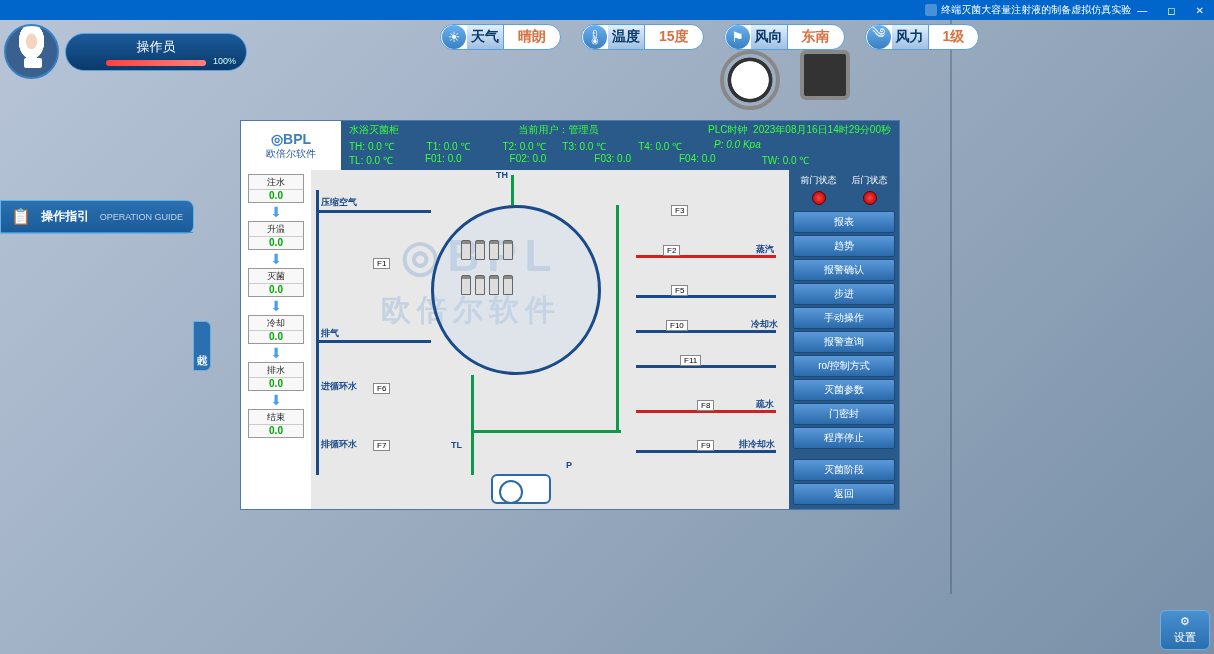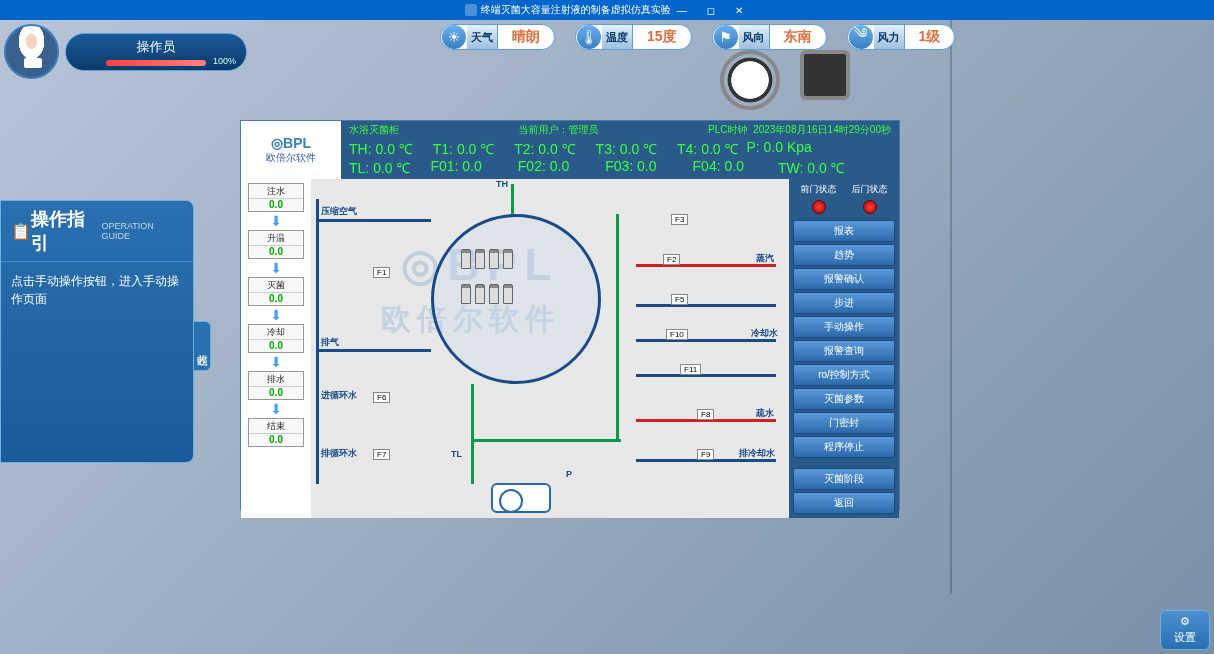--- a/index.html
+++ b/index.html
@@ -1,19 +1,19 @@
 <!DOCTYPE html>
 <html><head>
 <meta charset="utf-8">
 <style>
 * { margin: 0; padding: 0; box-sizing: border-box; }
 body { width: 1214px; height: 654px; font-family: "Microsoft YaHei", sans-serif; background: linear-gradient(135deg, #b8c5d8 0%, #9aabbf 50%, #7890a8 100%); overflow: hidden; position: relative; }
 
 
-.titlebar { height: 20px; background: #0066cc; color: #fff; display: flex; align-items: center; justify-content: center; font-size: 10px; padding: 0 4px; }
+.titlebar { height: 20px; background: #0066cc; color: #fff; display: flex; align-items: center; justify-content: flex-end; font-size: 10px; padding: 0 4px; }
 .titlebar-left { display: flex; align-items: center; gap: 4px; }
 .titlebar-icon { width: 12px; height: 12px; background: #4a90d9; border-radius: 2px; }
 .titlebar-controls { display: flex; gap: 8px; }
 .titlebar-controls span { cursor: pointer; padding: 0 6px; }
 
 
 .wall-gauge { position: absolute; width: 60px; height: 60px; border-radius: 50%; background: radial-gradient(circle, #fff 50%, #333 52%, #333 60%, transparent 62%); border: 4px solid #888; top: 50px; }
 .gauge1 { left: 720px; }
 .gauge2 { left: 800px; width: 50px; height: 50px; background: #333; border-radius: 6px; }
 
@@ -23,42 +23,42 @@
 .avatar::after { content: ''; position: absolute; top: 32px; left: 18px; width: 18px; height: 10px; background: #fff; border-radius: 2px; }
 .name-badge { background: linear-gradient(to bottom, #1a5a9a, #0a3a6a); border: 1px solid #5aa0e0; border-radius: 20px; padding: 4px 40px; color: #fff; font-size: 13px; position: relative; }
 .hp-bar { width: 100px; height: 6px; background: #333; border-radius: 3px; margin-top: 4px; overflow: hidden; }
 .hp-fill { width: 100%; height: 100%; background: linear-gradient(to right, #ff4040, #ff8080); }
 .hp-text { position: absolute; right: 10px; bottom: 4px; font-size: 9px; color: #cfe; }
 
 
 .env-bar { position: absolute; top: 24px; left: 440px; display: flex; gap: 20px; }
 .env-item { display: flex; align-items: center; background: #fff; border: 1px solid #5aa0e0; border-radius: 15px; overflow: hidden; height: 26px; }
 .env-icon { width: 24px; height: 24px; display: flex; align-items: center; justify-content: center; background: linear-gradient(to bottom, #6ab0f0, #3a80c0); color: #fff; font-size: 14px; border-radius: 50%; margin: 1px; }
-.env-label { padding: 0 4px; font-size: 11px; font-weight: bold; color: #0a3a6a; background: linear-gradient(to bottom, #e0f0ff, #a0c0e0); height: 100%; display: flex; align-items: center; border-right: 1px solid #5aa0e0; }
+.env-label { padding: 0 4px; font-size: 14px; font-weight: bold; color: #0a3a6a; background: linear-gradient(to bottom, #e0f0ff, #a0c0e0); height: 100%; display: flex; align-items: center; border-right: 1px solid #5aa0e0; }
 .env-value { padding: 0 14px; font-size: 14px; color: #d97040; font-weight: bold; }
 
 
 .guide-panel { position: absolute; left: 0; top: 200px; width: 194px; background: linear-gradient(to bottom, #2a70b0, #1a5a9a); border: 1px solid #6ab0e0; border-radius: 0 8px 8px 0; color: #fff; }
 .guide-header { display: flex; align-items: center; justify-content: space-between; padding: 6px 10px; border-bottom: 1px solid #4a90d0; }
-.guide-title { font-size: 18px; font-weight: bold; }
+.guide-title { font-size: 12px; font-weight: bold; }
 .guide-subtitle { font-size: 9px; opacity: 0.7; }
 .guide-content { padding: 10px; font-size: 12px; line-height: 1.5; min-height: 200px; }
 .collapse-tab { position: absolute; right: -18px; top: 120px; width: 18px; height: 50px; background: #2a70b0; border: 1px solid #6ab0e0; border-radius: 0 6px 6px 0; writing-mode: vertical-rl; text-align: center; font-size: 11px; color: #fff; display: flex; align-items: center; justify-content: center; cursor: pointer; }
 
 
 .hmi-panel { position: absolute; left: 240px; top: 120px; width: 660px; height: 390px; background: #2a5a8a; border: 1px solid #4a7aaa; display: flex; flex-direction: column; }
 
 
 .hmi-header { display: flex; height: 60px; }
 .hmi-logo { width: 100px; background: #fff; display: flex; flex-direction: column; align-items: center; justify-content: center; font-size: 10px; color: #2a5a9a; }
 .hmi-logo-top { font-size: 14px; font-weight: bold; color: #3a80c0; }
 .hmi-status { flex: 1; padding: 2px 8px; font-size: 10px; color: #3aff3a; }
 .status-row { display: flex; justify-content: space-between; margin-bottom: 2px; }
 .status-row span { min-width: 60px; }
-.params-row { display: flex; gap: 4px; font-size: 14px; }
+.params-row { display: flex; gap: 16px; font-size: 10px; }
 .params-row span { white-space: nowrap; }
 
 
 .hmi-body { flex: 1; display: flex; background: #2a5a8a; }
 
 
 .process-steps { width: 70px; background: #fff; display: flex; flex-direction: column; align-items: center; padding: 4px 2px; gap: 4px; }
 .step-box { width: 56px; border: 1px solid #999; background: #f8f8f8; text-align: center; font-size: 10px; padding: 1px 0; }
 .step-label { color: #222; font-size: 9px; }
 .step-value { color: #0a0; font-size: 10px; font-weight: bold; border-top: 1px solid #ccc; }
@@ -144,43 +144,42 @@
     <div class="env-value">1级</div>
   </div>
 </div>
 
 <div class="guide-panel">
   <div class="guide-header">
     <span>📋</span>
     <span class="guide-title">操作指引</span>
     <span class="guide-subtitle">OPERATION GUIDE</span>
   </div>
-  <div class="guide-content">点击手动操作按钮，进入手动操作页面</div>
   <div class="collapse-tab">收起</div>
 </div>
 
 <div class="hmi-panel">
   <div class="hmi-header">
     <div class="hmi-logo">
       <div class="hmi-logo-top">◎BPL</div>
       <div>欧倍尔软件</div>
     </div>
     <div class="hmi-status">
       <div class="status-row">
         <span>水浴灭菌柜</span>
         <span><span>当前用户：</span><span>管理员</span></span>
         <span><span>PLC时钟</span>&nbsp;&nbsp;<span>2023年08月16日14时29分00秒</span></span>
       </div>
       <div class="params-row">
         <span><span>TH:</span> <span>0.0</span> <span>℃</span></span>
         <span style="margin-left:16px;"><span>T1:</span> <span>0.0</span> <span>℃</span></span>
         <span style="margin-left:16px;"><span>T2:</span> <span>0.0</span> <span>℃</span></span>
-        <span style="margin-left:16px;"><span>T3:</span> <span>0.0</span> <span>℃</span></span>
+        <span style=""><span>T3:</span> <span>0.0</span> <span>℃</span></span>
         <span style="margin-left:16px;"><span>T4:</span> <span>0.0</span> <span>℃</span></span>
-        <span style="margin-left:4px;"><span>P:</span> <span>0.0</span> <span>Kpa</span></span>
+        <span style="margin-left:16px;font-style:italic;"><span>P:</span> <span>0.0</span> <span>Kpa</span></span>
       </div>
       <div class="params-row">
         <span><span>TL:</span> <span>0.0</span> <span>℃</span></span>
         <span style="margin-left:16px;"><span>F01:</span> <span>0.0</span></span>
         <span style="margin-left:32px;"><span>F02:</span> <span>0.0</span></span>
         <span style="margin-left:32px;"><span>F03:</span> <span>0.0</span></span>
         <span style="margin-left:32px;"><span>F04:</span> <span>0.0</span></span>
         <span style="margin-left:30px;"><span>TW:</span> <span>0.0</span> <span>℃</span></span>
       </div>
     </div>

